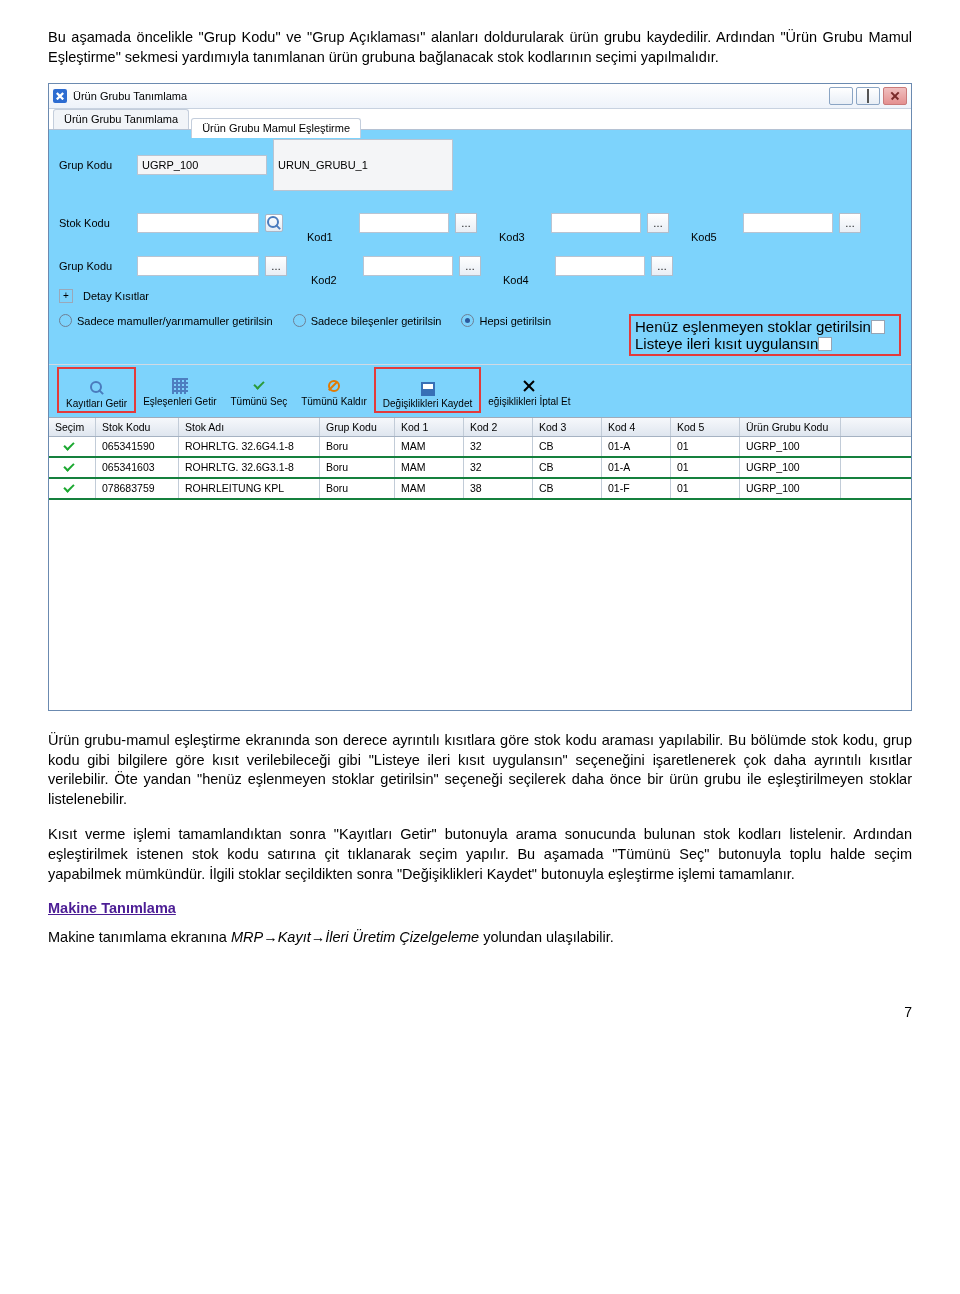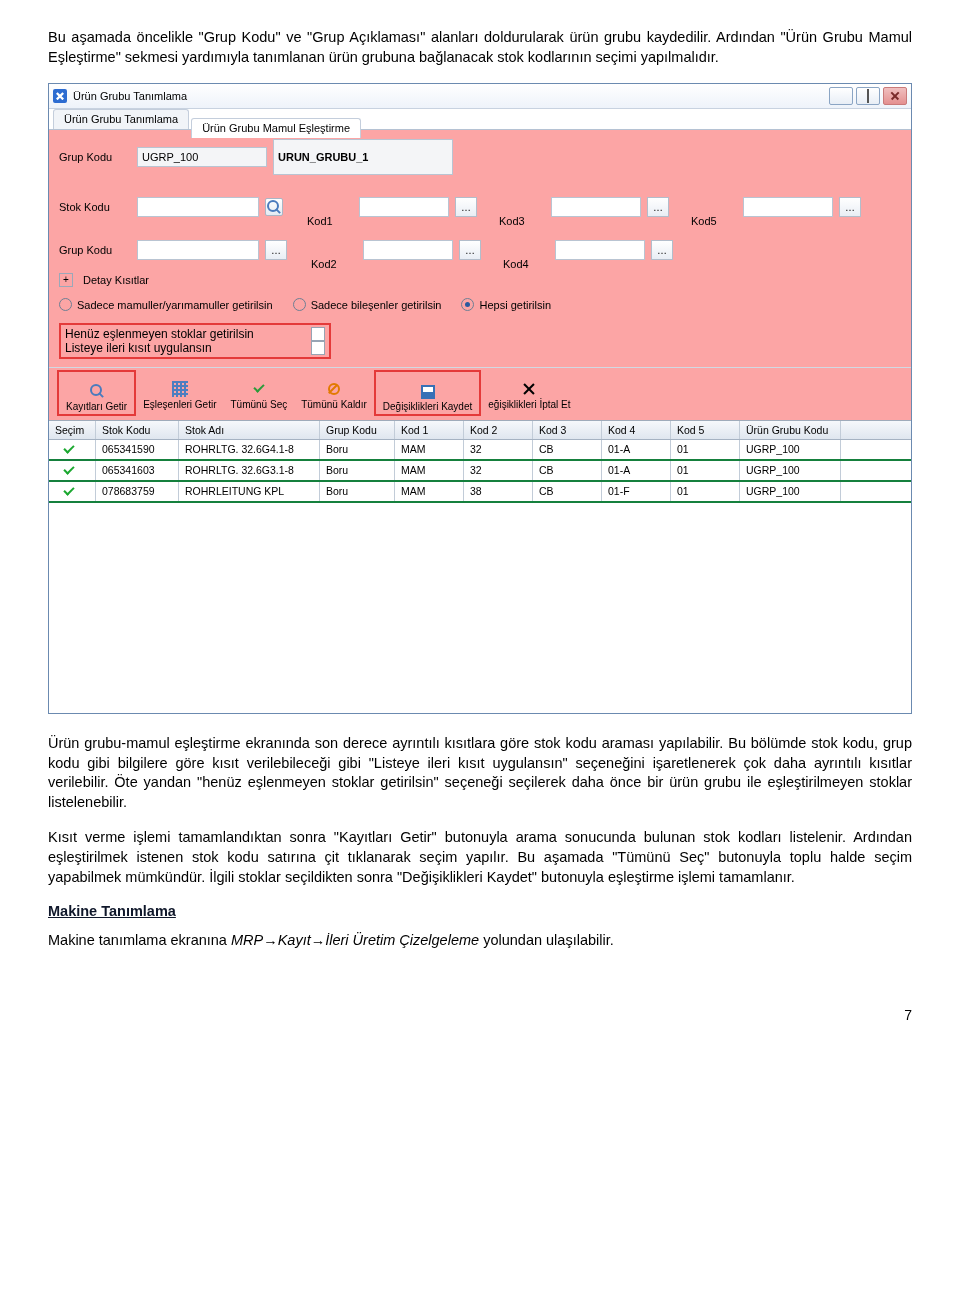--- a/index.html
+++ b/index.html
@@ -1,22 +1,22 @@
 <!DOCTYPE html>
 <html><head>
 <meta charset="utf-8">
 <style>
   body { margin:0; padding:28px 48px; font-family:Verdana,Geneva,sans-serif; font-size:14.5px; color:#000; background:#fff; width:960px; box-sizing:border-box; }
   p { margin:0 0 16px 0; line-height:1.35; text-align:justify; }
-  .link-heading { color:#0f172a; text-decoration:underline; font-weight:bold; margin:16px 0 12px 0; }
+  .link-heading { color:#4c1d95; text-decoration:underline; font-weight:bold; margin:16px 0 12px 0; }
   .italic { font-style:italic; }
   .page-num { text-align:right; margin-top:56px; font-size:14px; }
 
   
-  .win { border:1px solid #6b8ab0; margin:8px 0 20px 0; background:#fca5a5; font-family:"Segoe UI",Tahoma,sans-serif; font-size:11px; color:#000; }
+  .win { border:1px solid #6b8ab0; margin:8px 0 20px 0; background:#7dd3fc; font-family:"Segoe UI",Tahoma,sans-serif; font-size:11px; color:#000; }
   .titlebar { display:flex; align-items:center; justify-content:space-between; padding:3px 4px; background:linear-gradient(#fff,#eef3fa); border-bottom:1px solid #c8d2e0; }
   .titlebar-left { display:flex; align-items:center; gap:6px; }
   .win-icon { width:14px; height:14px; background:#2d6cd1; border-radius:2px; display:flex; align-items:center; justify-content:center; }
   .win-ic-x { width:8px; height:8px; background:#fff; clip-path:polygon(20% 0,50% 30%,80% 0,100% 20%,70% 50%,100% 80%,80% 100%,50% 70%,20% 100%,0 80%,30% 50%,0 20%); }
   .win-ctrls { display:flex; gap:3px; }
   .win-btn { width:22px; height:16px; border:1px solid #8ba5c4; border-radius:2px; display:flex; align-items:center; justify-content:center; background:linear-gradient(#fff,#e8eef6); }
   .win-btn.close { background:linear-gradient(#f0bfbf,#e49090); border-color:#c97a7a; }
   .win-min::before { content:""; width:8px; height:2px; background:#555; margin-top:5px; }
   .win-max::before { content:""; width:8px; height:8px; border:1px solid #555; }
   .win-close::before,.win-close::after { content:""; position:absolute; width:10px; height:1.5px; background:#7a2a2a; }
@@ -30,27 +30,27 @@
   .form-area { padding:6px 10px 4px 10px; }
   .row { display:flex; align-items:center; gap:6px; margin:3px 0; }
   .lbl { width:72px; }
   .fld { border:1px solid #b9c4d2; height:18px; background:#fff; }
   .fld.ro { background:#f4f5f7; }
   .w120{width:120px;} .w170{width:170px;} .w88{width:88px;} .w46{width:46px;margin-top:28px;}
   .find-btn { width:16px; height:16px; border:1px solid #aab6c6; border-radius:2px; display:flex; align-items:center; justify-content:center; background:linear-gradient(#fff,#e4ebf3); }
   .dots { width:20px; height:18px; border:1px solid #b2bdcb; background:linear-gradient(#fff,#e9eef5); display:flex; align-items:center; justify-content:center; font-size:10px; }
   .expander { width:12px; height:12px; border:1px solid #9aa8b9; display:flex; align-items:center; justify-content:center; font-size:10px; line-height:1; margin-right:4px; }
 
-  .lower-panel { padding:4px 10px 8px; display:flex; gap:12px; align-items:flex-start;flex-direction:column; }
+  .lower-panel { padding:4px 10px 8px; display:flex; gap:20px; align-items:flex-start; }
   .radios { display:flex; gap:20px; flex:1; }
   .radio-item { display:flex; align-items:center; gap:5px; }
   .radio { width:11px; height:11px; border:1px solid #6e7f94; border-radius:50%; display:flex; align-items:center; justify-content:center; }
   .radio.on::after { content:""; width:5px; height:5px; border-radius:50%; background:#2b5a9e; }
   .check-area { border:2px solid #e43a3a; padding:2px 4px; width:260px; }
-  .check-row { display:flex; justify-content:space-between; align-items:center; font-size:12px; }
+  .check-row { display:flex; justify-content:flex-start; align-items:center; font-size:15px; }
   .chk { width:12px; height:12px; border:1px solid #97a4b4; background:#fff; }
 
   .toolbar { display:flex; padding:2px 8px 4px; gap:0; border-top:1px solid #d1d9e3; }
   .tbtn { display:flex; flex-direction:column; align-items:center; justify-content:flex-end; gap:2px; padding:2px 7px; font-size:10px; height:38px;text-align:center; }
   .tbtn.hot { border:2px solid #e43a3a; }
   .ic { width:16px; height:16px; }
   .ic-mag { position:relative; }
   .ic-mag::before{content:"";position:absolute;width:8px;height:8px;border:2px solid #4a7bbd;border-radius:50%;left:1px;top:1px;}
   .ic-mag::after{content:"";position:absolute;width:6px;height:2px;background:#4a7bbd;left:9px;top:11px;transform:rotate(45deg);}
   .ic-grid{background:repeating-linear-gradient(#4d7ec0 0 2px,transparent 2px 4px),repeating-linear-gradient(90deg,#4d7ec0 0 2px,transparent 2px 4px);}
@@ -92,21 +92,21 @@
   </div>
   <div class="tabstrip">
     <div class="tab">Ürün Grubu Tanımlama</div>
     <div class="tab active">Ürün Grubu Mamul Eşleştirme</div>
   </div>
 
   <div class="form-area">
     <div class="row">
       <span class="lbl">Grup Kodu</span>
       <div class="fld ro w120" style="padding:0 4px;line-height:18px;">UGRP_100</div>
-      <div class="fld ro w170" style="padding:8px 4px;line-height:18px;font-weight:bold;">URUN_GRUBU_1</div>
+      <div class="fld ro w170" style="padding:16px 4px;line-height:18px;">URUN_GRUBU_1</div>
     </div>
     <div style="height:6px;"></div>
     <div class="row">
       <span class="lbl">Stok Kodu</span>
       <div class="fld w120"></div>
       <div class="find-btn">
           <div class="ic ic-mag"></div>
         </div>
       <span style="width:12px;"></span>
       <span class="w46">Kod1</span>

